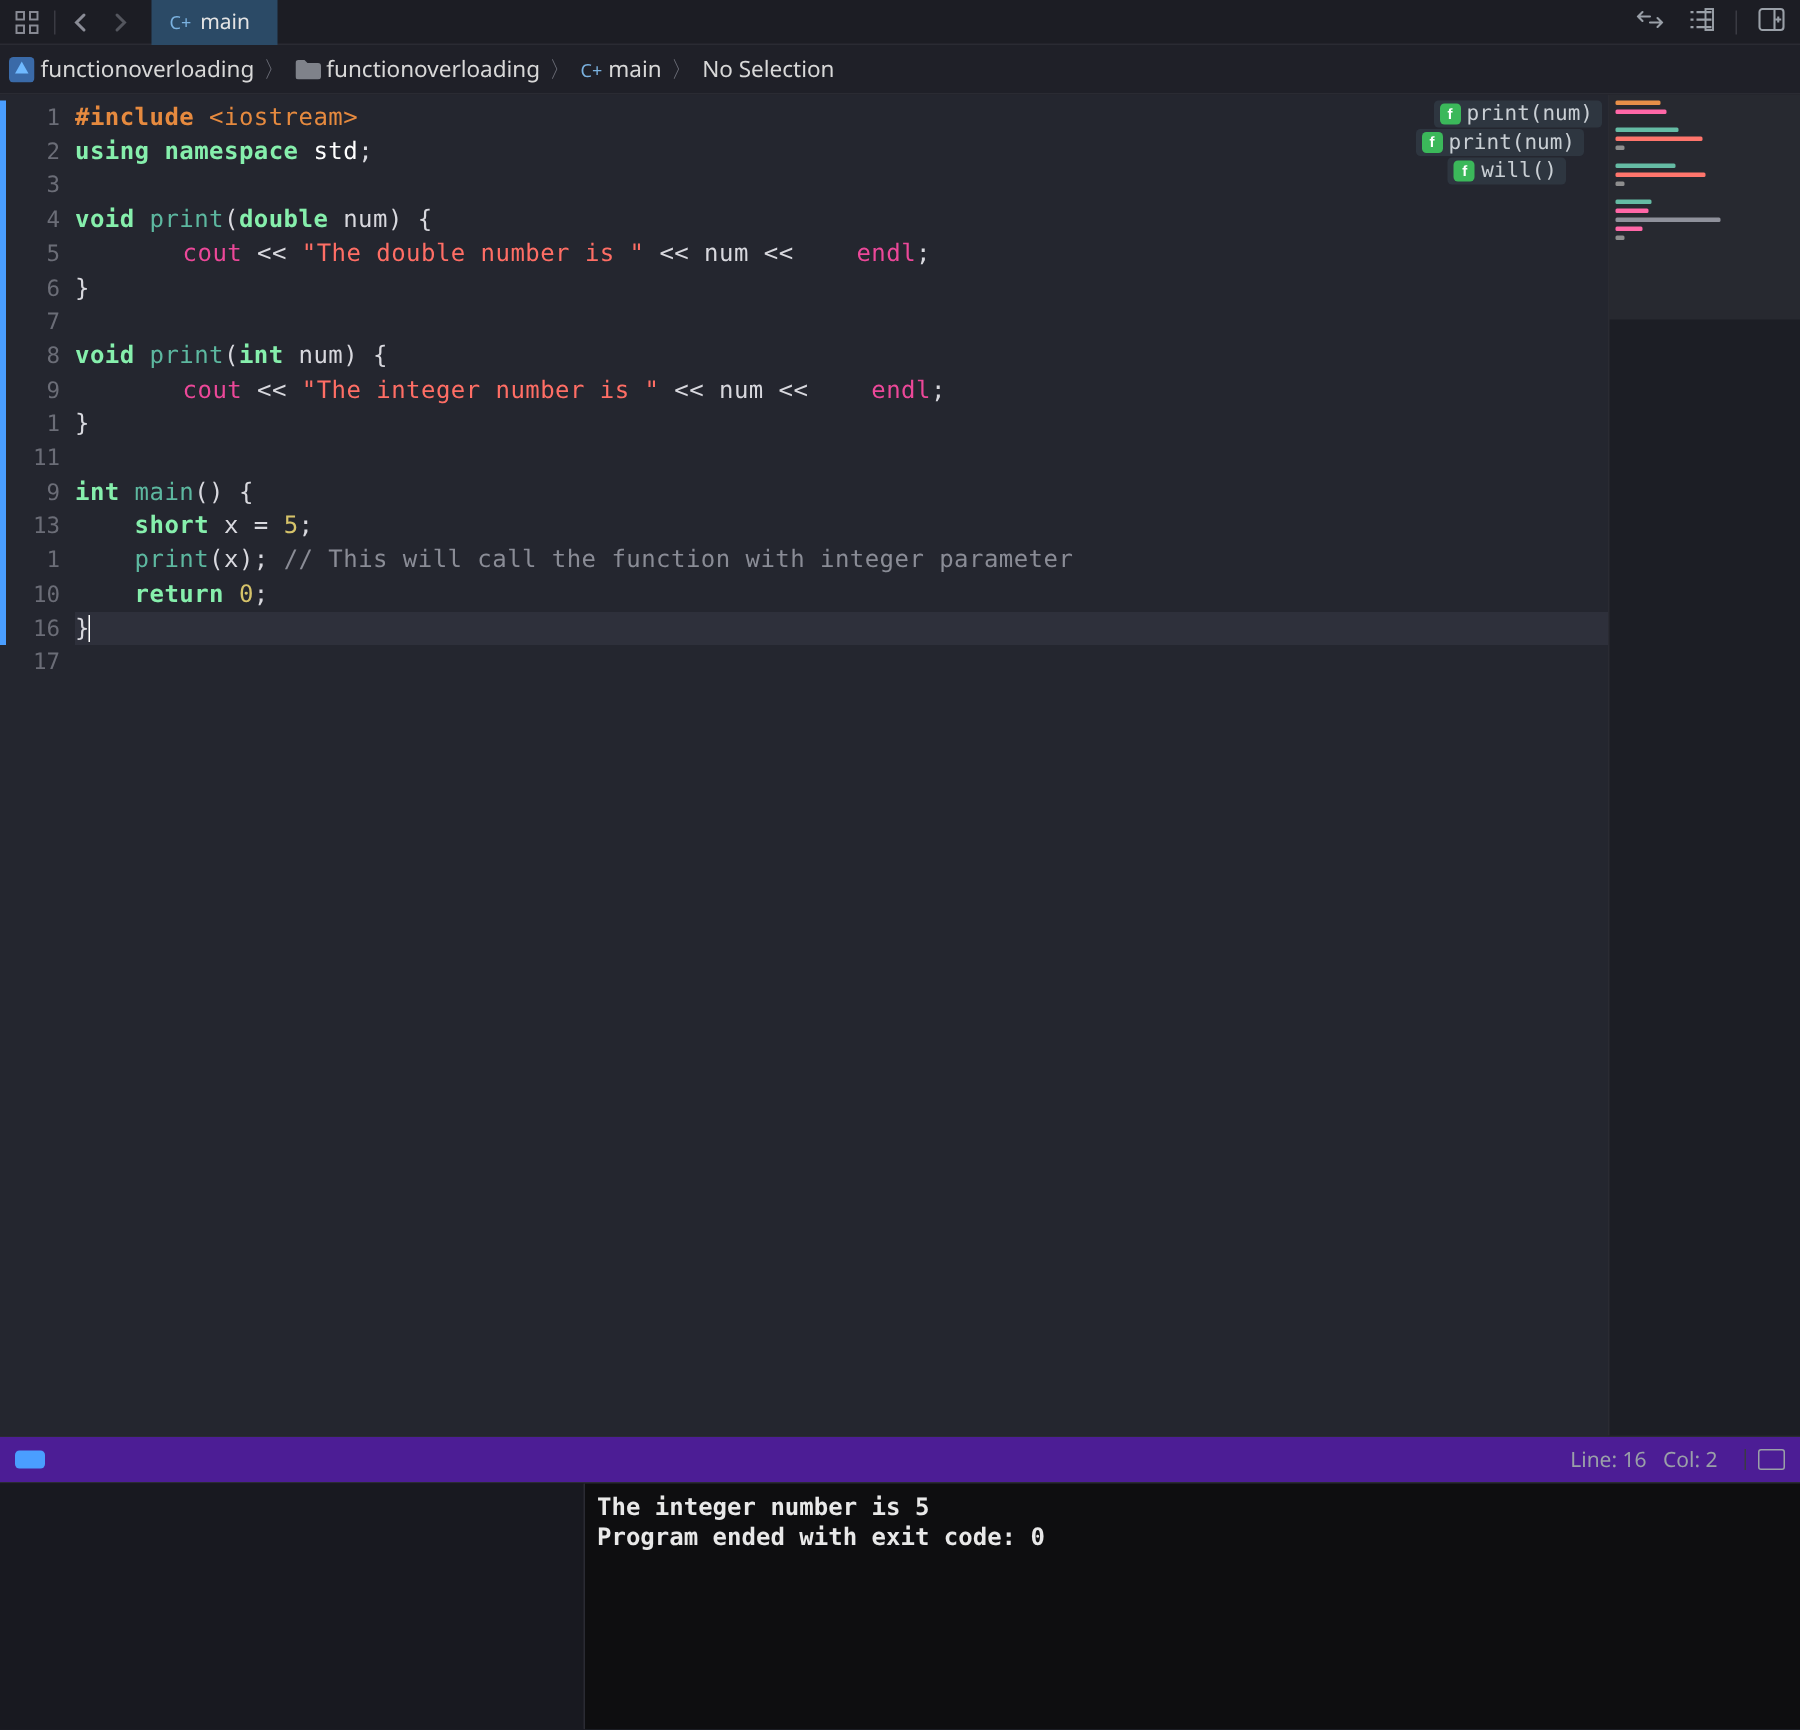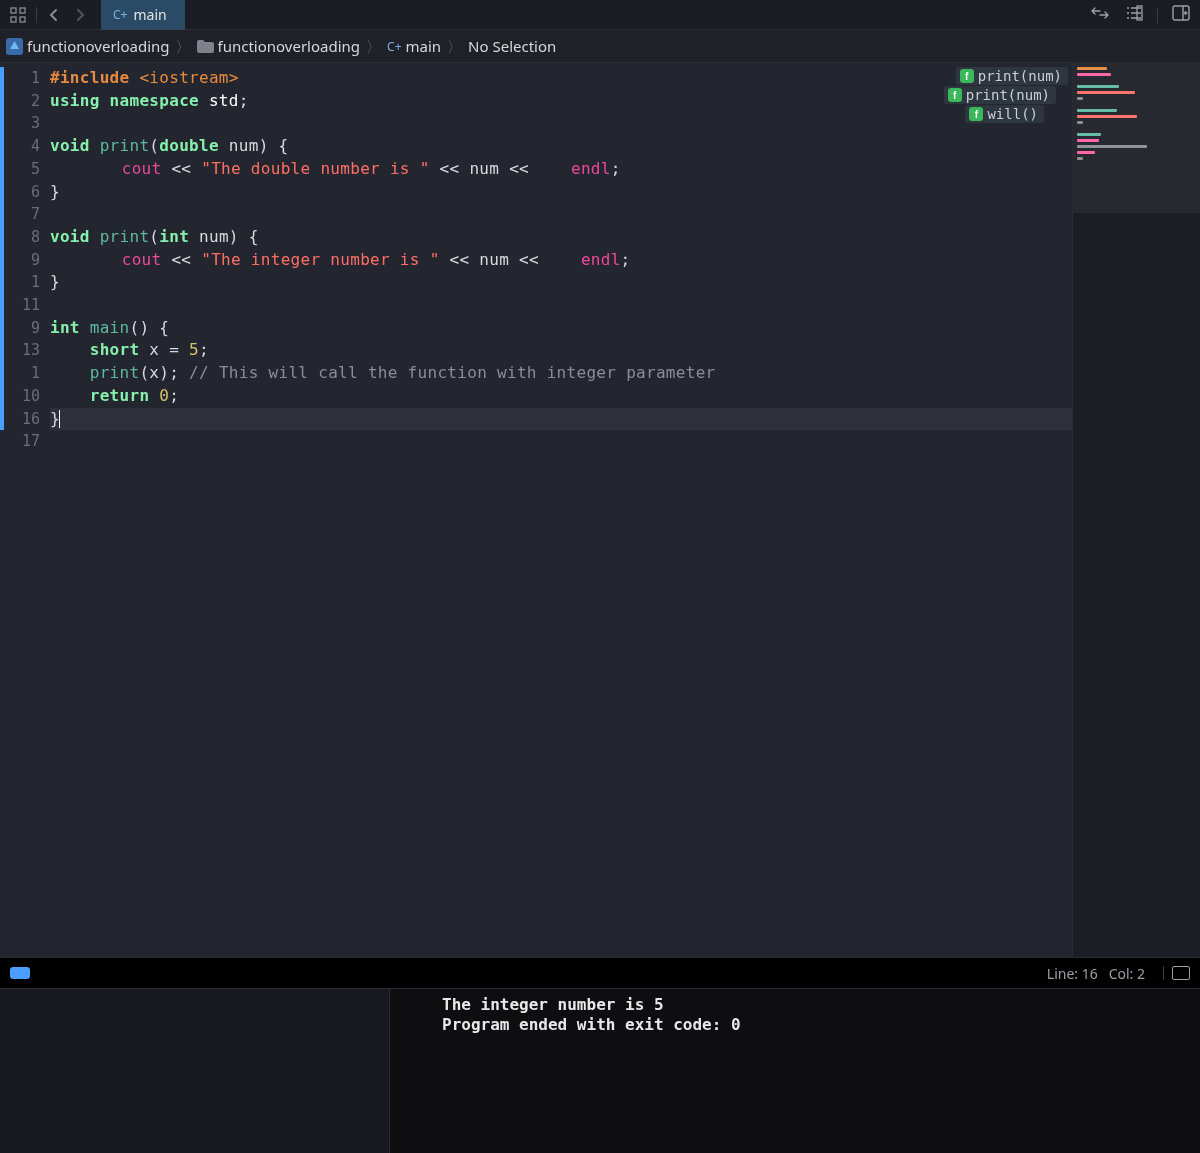--- a/index.html
+++ b/index.html
@@ -170,21 +170,21 @@
     left:0; right:0; top:0;
     height:150px;
     background:rgba(255,255,255,0.05);
   }
   
   .status-wrap {
     border-top:1px solid #2a2b33;
   }
   .status {
     height:30px;
-    background:#000000;
+    background:#4c1d95;
     display:flex;
     align-items:center;
     padding:0 10px;
     font-family:-apple-system,system-ui,sans-serif;
     font-size:14px;
     color:#9aa0a8;
   }
   .status-left-icon {
     width:20px; height:12px;
     border-radius:3px;
@@ -198,21 +198,20 @@
     border:1.5px solid #9aa0a8;
     border-radius:2px;
     position:relative;
   }
   
   .console {
     height:165px;
     background:#0e0e10;
     display:flex;
     border-top:1px solid #2a2b33;
-    gap:44px;
   }
   .console-left {
     width:390px;
     background:#181920;
     border-right:1px solid #2a2b33;
   }
   .console-out {
     flex:1;
     padding:6px 8px;
     color:#e8e8e8;

